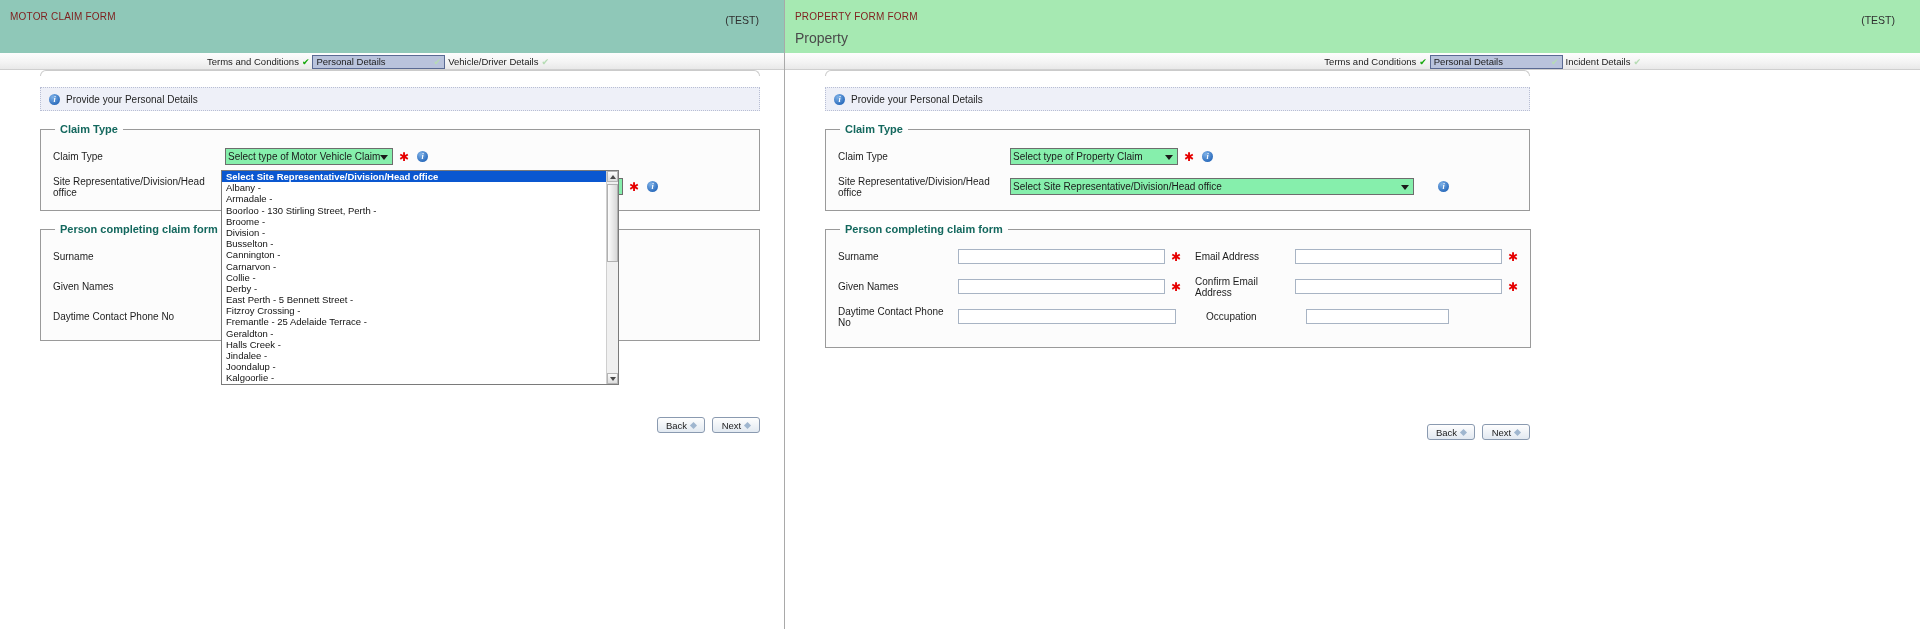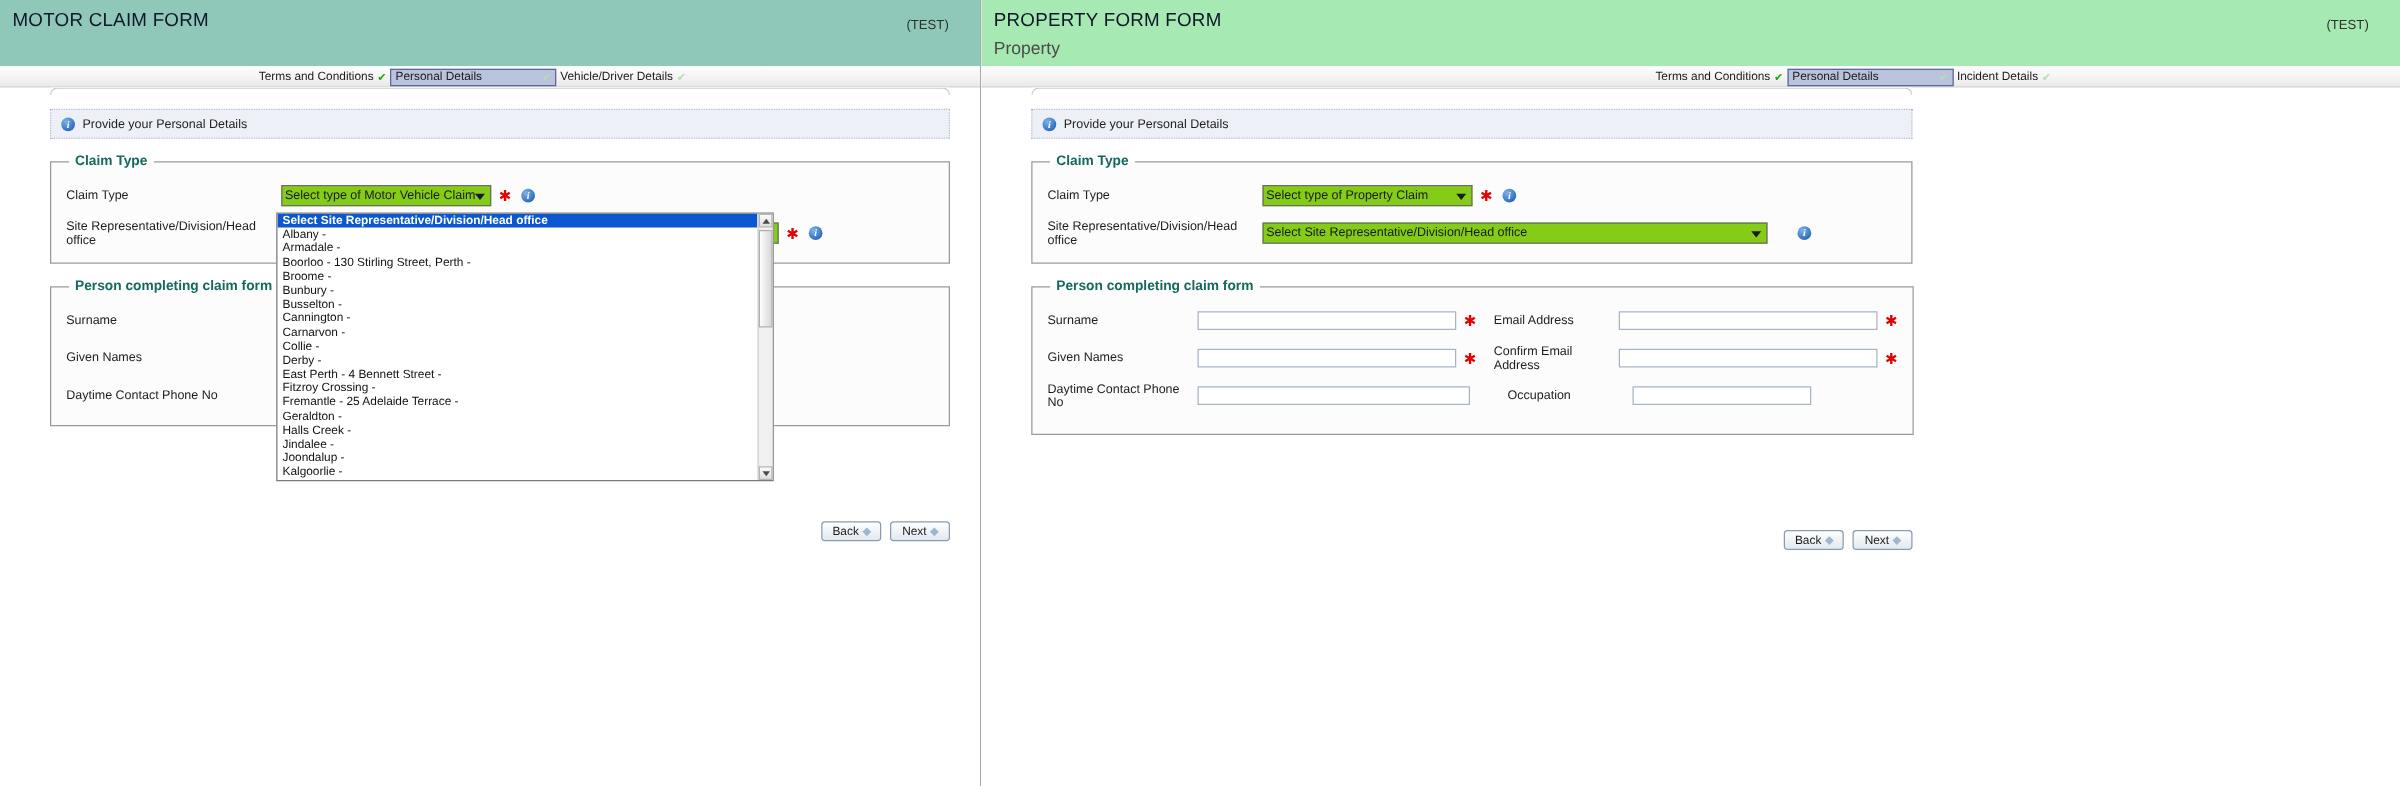--- a/index.html
+++ b/index.html
@@ -23,22 +23,22 @@
   
   .banner {
     position: relative;
     height: 53px;
     padding: 3px 10px 0 10px;
     display: block;
   }
   .banner-motor    { background: #8fc8b8; }
   .banner-property { background: #a6e9b2; }
   .banner-title {
-    font-size: 15px;
-    color: #0f172a;
+    font-size: 10px;
+    color: #7f1d1d;
     letter-spacing: .2px;
     line-height: 22px;
     padding-top: 3px;
     font-weight: 400;
   }
   .banner-sub {
     font-size: 14px;
     color: #4a4a4a;
     line-height: 20px;
     font-weight: 300;
@@ -159,21 +159,21 @@
     border: 1px solid #a8b4c4;
     background: #ffffff;
     font-size: 10px;
     font-family: "Liberation Sans", sans-serif;
     padding: 0 3px;
     color: #222;
   }
   select.sel, .fakesel {
     height: 17px;
     border: 1px solid #6d6d6d;
-    background: #84cc16;
+    background: #86efac;
     font-size: 10px;
     font-family: "Liberation Sans", sans-serif;
     color: #1a1a1a;
     padding: 0 2px;
     display: flex;
     align-items: center;
   }
   .fakesel { position: relative; }
   .fakesel .caret {
     position: absolute;
@@ -377,27 +377,27 @@
         </div>
       </div>
 
       <div class="dropdown-open" id="site-rep-dropdown" style="left:221px; top:170px; width:398px; height:215px;">
         <ul class="dd-list" id="dd-list">
             <li class="dd-item selected">Select Site Representative/Division/Head office</li>
             <li class="dd-item">Albany -</li>
             <li class="dd-item">Armadale -</li>
             <li class="dd-item">Boorloo - 130 Stirling Street, Perth -</li>
             <li class="dd-item">Broome -</li>
-            <li class="dd-item">Bunbury -</li>
+            <li class="dd-item">Division -</li>
             <li class="dd-item">Busselton -</li>
             <li class="dd-item">Cannington -</li>
             <li class="dd-item">Carnarvon -</li>
             <li class="dd-item">Collie -</li>
             <li class="dd-item">Derby -</li>
-            <li class="dd-item">East Perth - 4 Bennett Street -</li>
+            <li class="dd-item">East Perth - 5 Bennett Street -</li>
             <li class="dd-item">Fitzroy Crossing -</li>
             <li class="dd-item">Fremantle - 25 Adelaide Terrace -</li>
             <li class="dd-item">Geraldton -</li>
             <li class="dd-item">Halls Creek -</li>
             <li class="dd-item">Jindalee -</li>
             <li class="dd-item">Joondalup -</li>
             <li class="dd-item">Kalgoorlie -</li>
             <li class="dd-item">Karratha -</li>
           </ul>
         <div class="dd-scroll">

